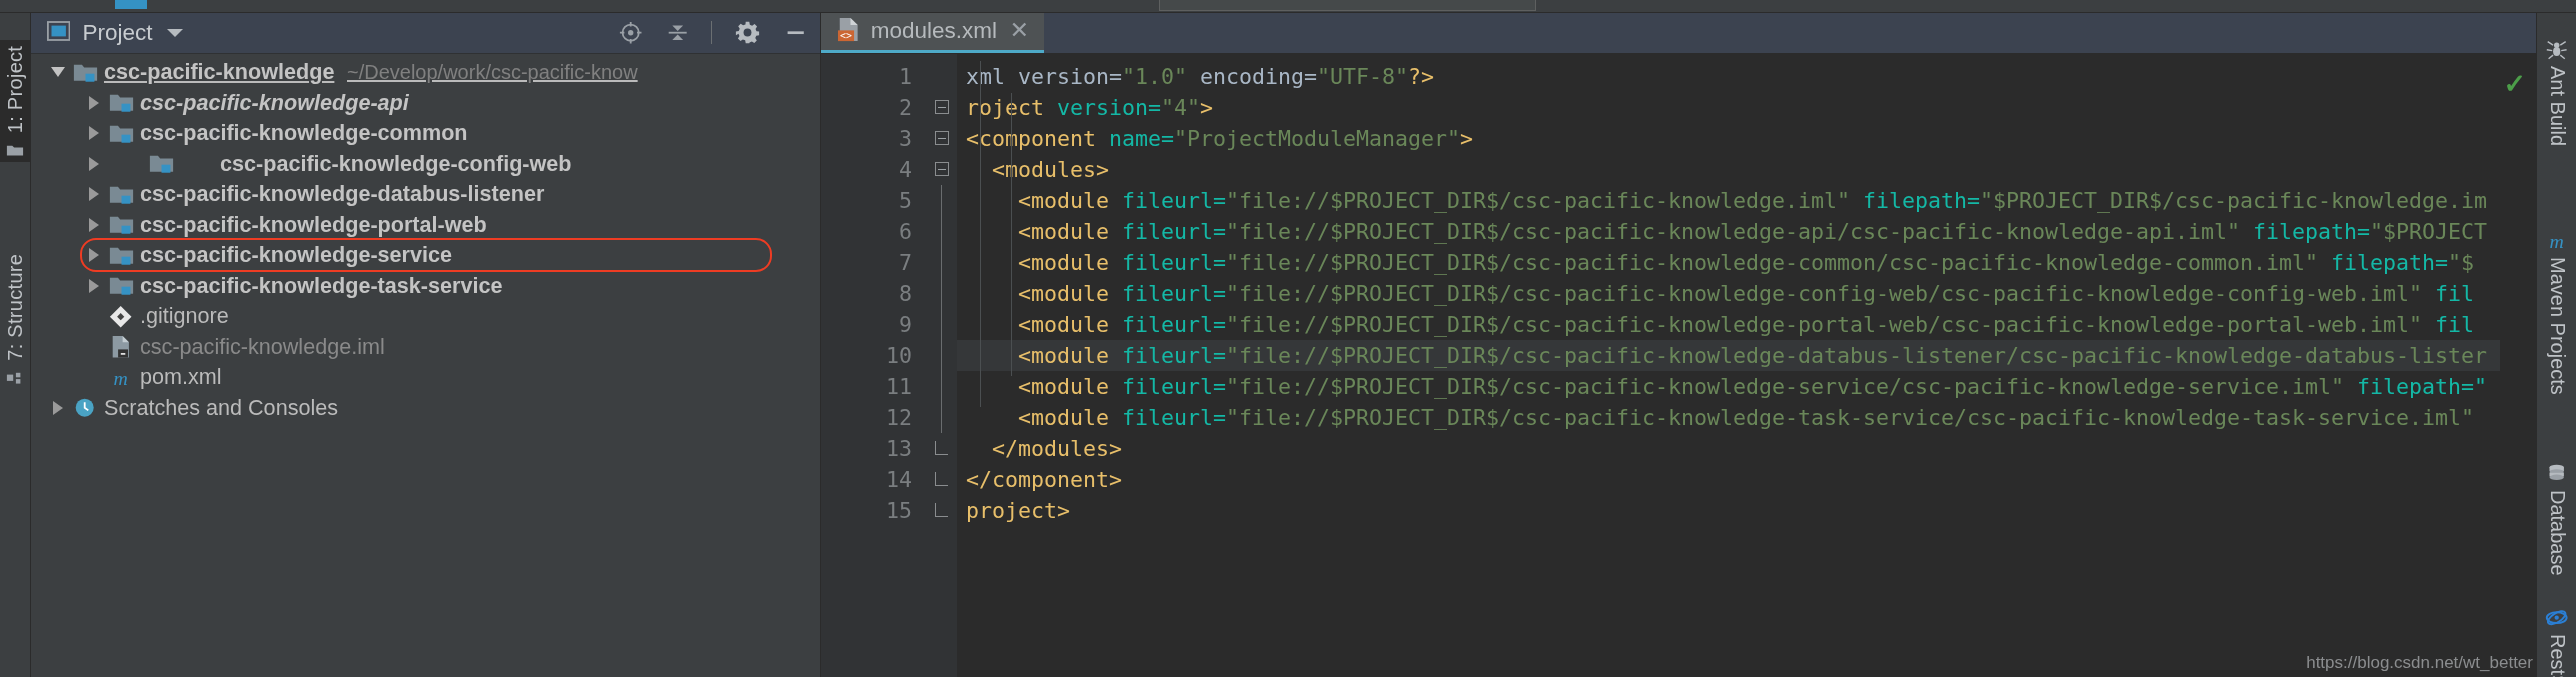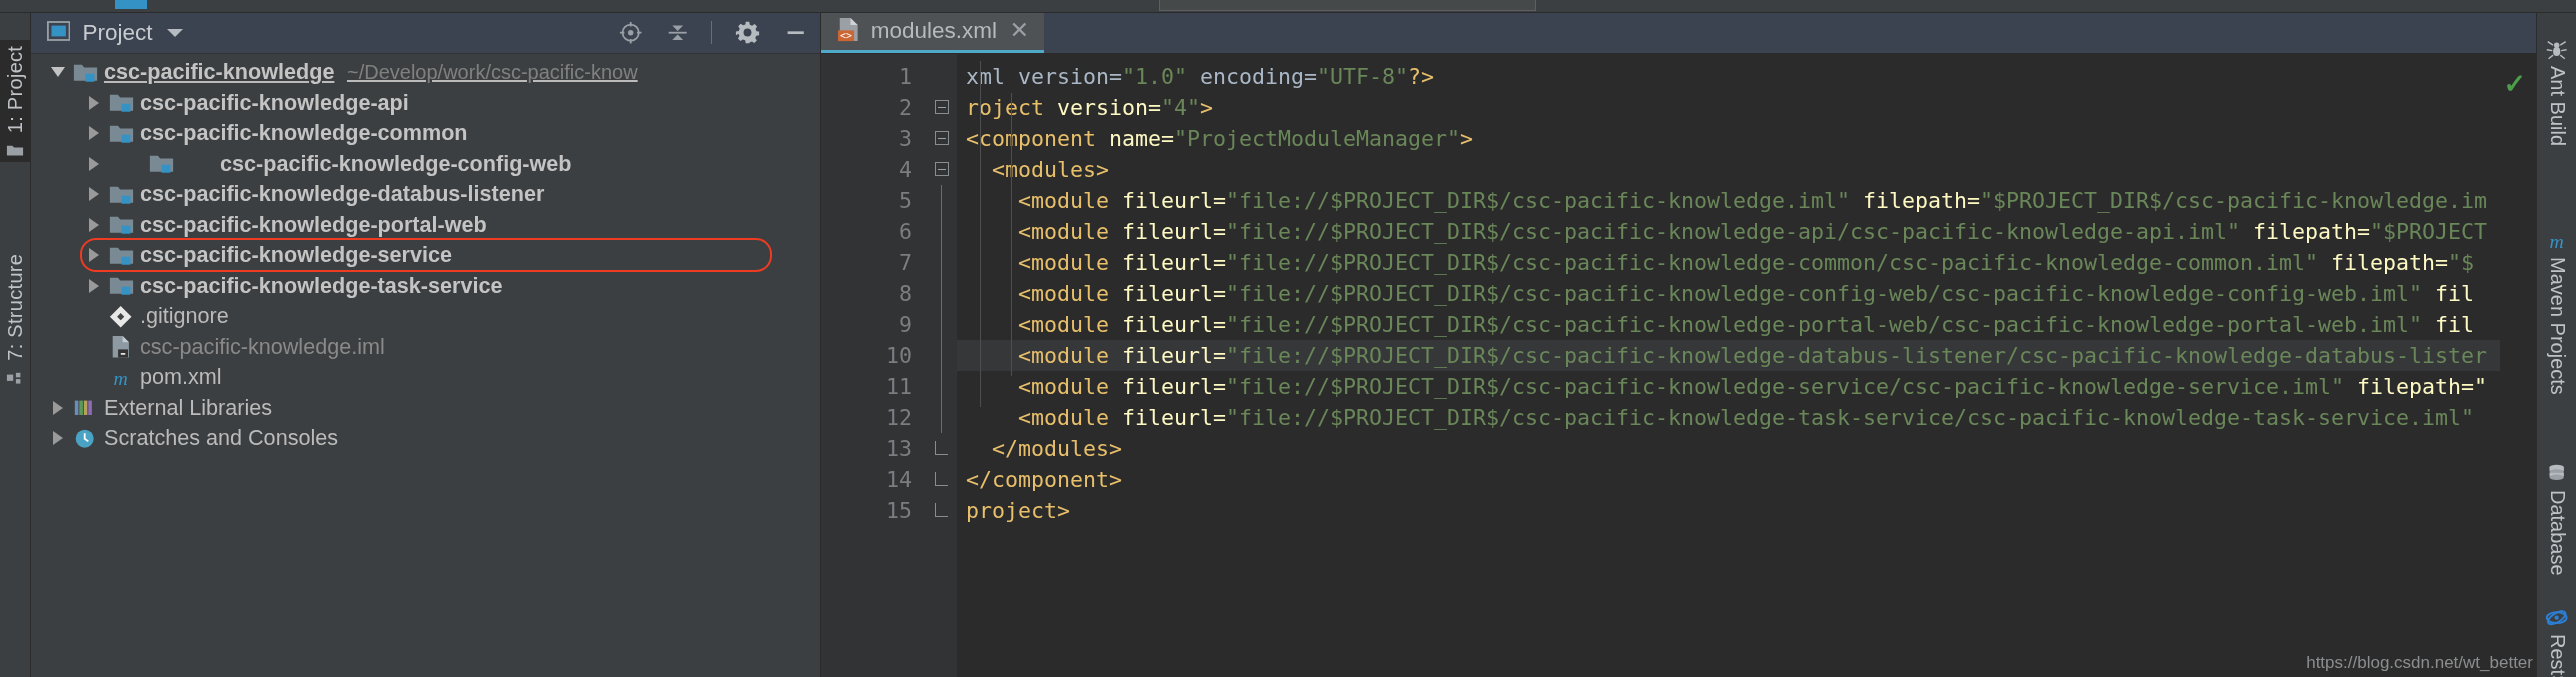--- a/index.html
+++ b/index.html
@@ -222,21 +222,21 @@
     font-family: "DejaVu Sans Mono", monospace;
     font-size: 21.6px;
   }
   .code-line {
     height: 31px; line-height: 31px;
     white-space: pre;
     padding-left: 9px;
   }
   .code-line.hl { background: #353739; }
   .tok-tag { color: #e8bf6a; }
-  .tok-attr { color: #fef9c3; }
+  .tok-attr { color: #14b8a6; }
   .tok-val { color: #6a8759; }
   .tok-plain { color: #a9b7c6; }
   .tok-punct { color: #e8bf6a; }
 
   .indent-guide {
     position: absolute; width: 0.9px; background: #4b4f51;
   }
 
   
   .right-marker {
@@ -357,21 +357,21 @@
               <span style="display: flex;">
                 <svg width="25" height="21.6" viewBox="0 0 28 24">
                   <path d="M1 3h9l2.5 3H27v15H1z" fill="#7a8a94"></path>
                   <rect x="14" y="13" width="10" height="9" fill="#3592c4"></rect>
                 </svg>
               </span>
             </span>
             <span class="row-label bold">csc-pacific-knowledge</span>
             <span class="row-path">~/Develop/work/csc-pacific-know</span>
           </div>
-          <div class="tree-row" style="padding-left: 52px;">
+          <div class="tree-row" style="padding-left: 52px; font-style: italic;">
             <span class="arrow-slot">
               <span class="arrow-right"></span>
             </span>
             <span class="icon-slot">
               <span style="display: flex;">
                 <svg width="25" height="21.6" viewBox="0 0 28 24">
                   <path d="M1 3h9l2.5 3H27v15H1z" fill="#7a8a94"></path>
                   <rect x="14" y="13" width="10" height="9" fill="#3592c4"></rect>
                 </svg>
               </span>
@@ -491,36 +491,20 @@
           <div class="tree-row" style="padding-left: 52px;">
             <span class="arrow-slot"></span>
             <span class="icon-slot">
               <span style="display: flex;">
                 <svg width="23.4" height="23.4" viewBox="0 0 26 26" style="font-size:24px">
                   <text x="13" y="21" font-size="22" font-style="italic" fill="#3592c4" text-anchor="middle" font-family="serif">m</text>
                 </svg>
               </span>
             </span>
             <span class="row-label">pom.xml</span>
-          </div>
-          <div class="tree-row" style="padding-left: 16px;">
-            <span class="arrow-slot">
-              <span class="arrow-right"></span>
-            </span>
-            <span class="icon-slot">
-              <span style="display: flex;">
-                <svg width="23.4" height="21.6" viewBox="0 0 26 24">
-                  <rect x="2" y="4" width="4" height="16" fill="#6a8fb5"></rect>
-                  <rect x="7" y="4" width="4" height="16" fill="#5b9a5b"></rect>
-                  <rect x="12" y="4" width="4" height="16" fill="#b5a35b"></rect>
-                  <rect x="17" y="4" width="4" height="16" fill="#8f6ab5"></rect>
-                </svg>
-              </span>
-            </span>
-            <span class="row-label">External Libraries</span>
           </div>
           <div class="tree-row" style="padding-left: 16px;">
             <span class="arrow-slot">
               <span class="arrow-right"></span>
             </span>
             <span class="icon-slot">
               <span style="display: flex;">
                 <svg width="23.4" height="23.4" viewBox="0 0 26 26">
                   <circle cx="13" cy="13" r="10" fill="#4aa3c4"></circle>
                   <path d="M13 7v6l4 3" stroke="#fff" stroke-width="2" fill="none"></path>

